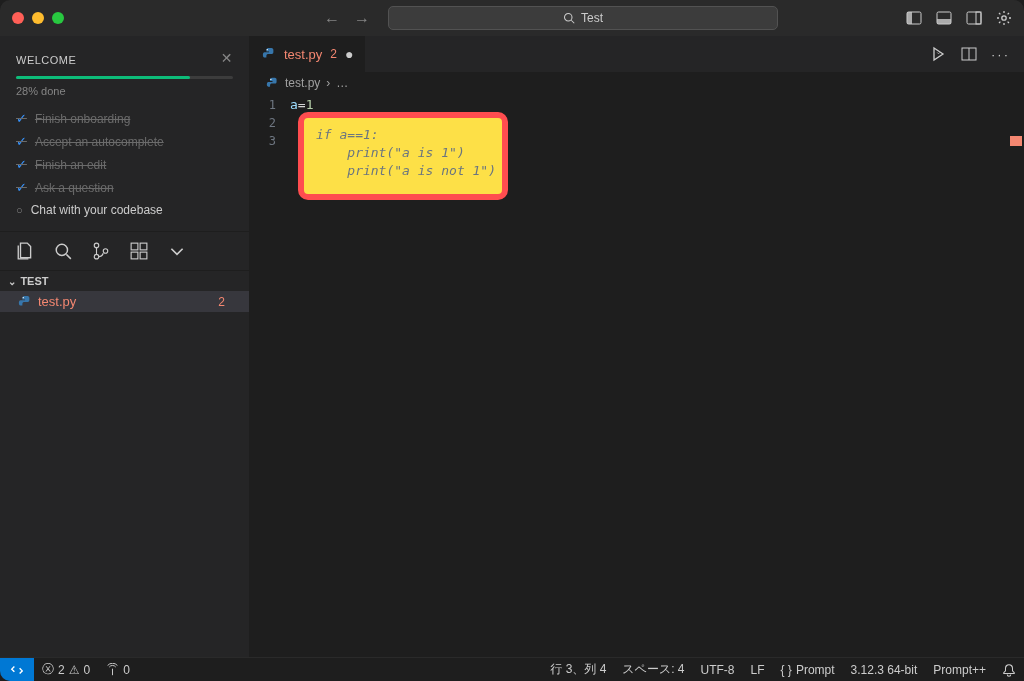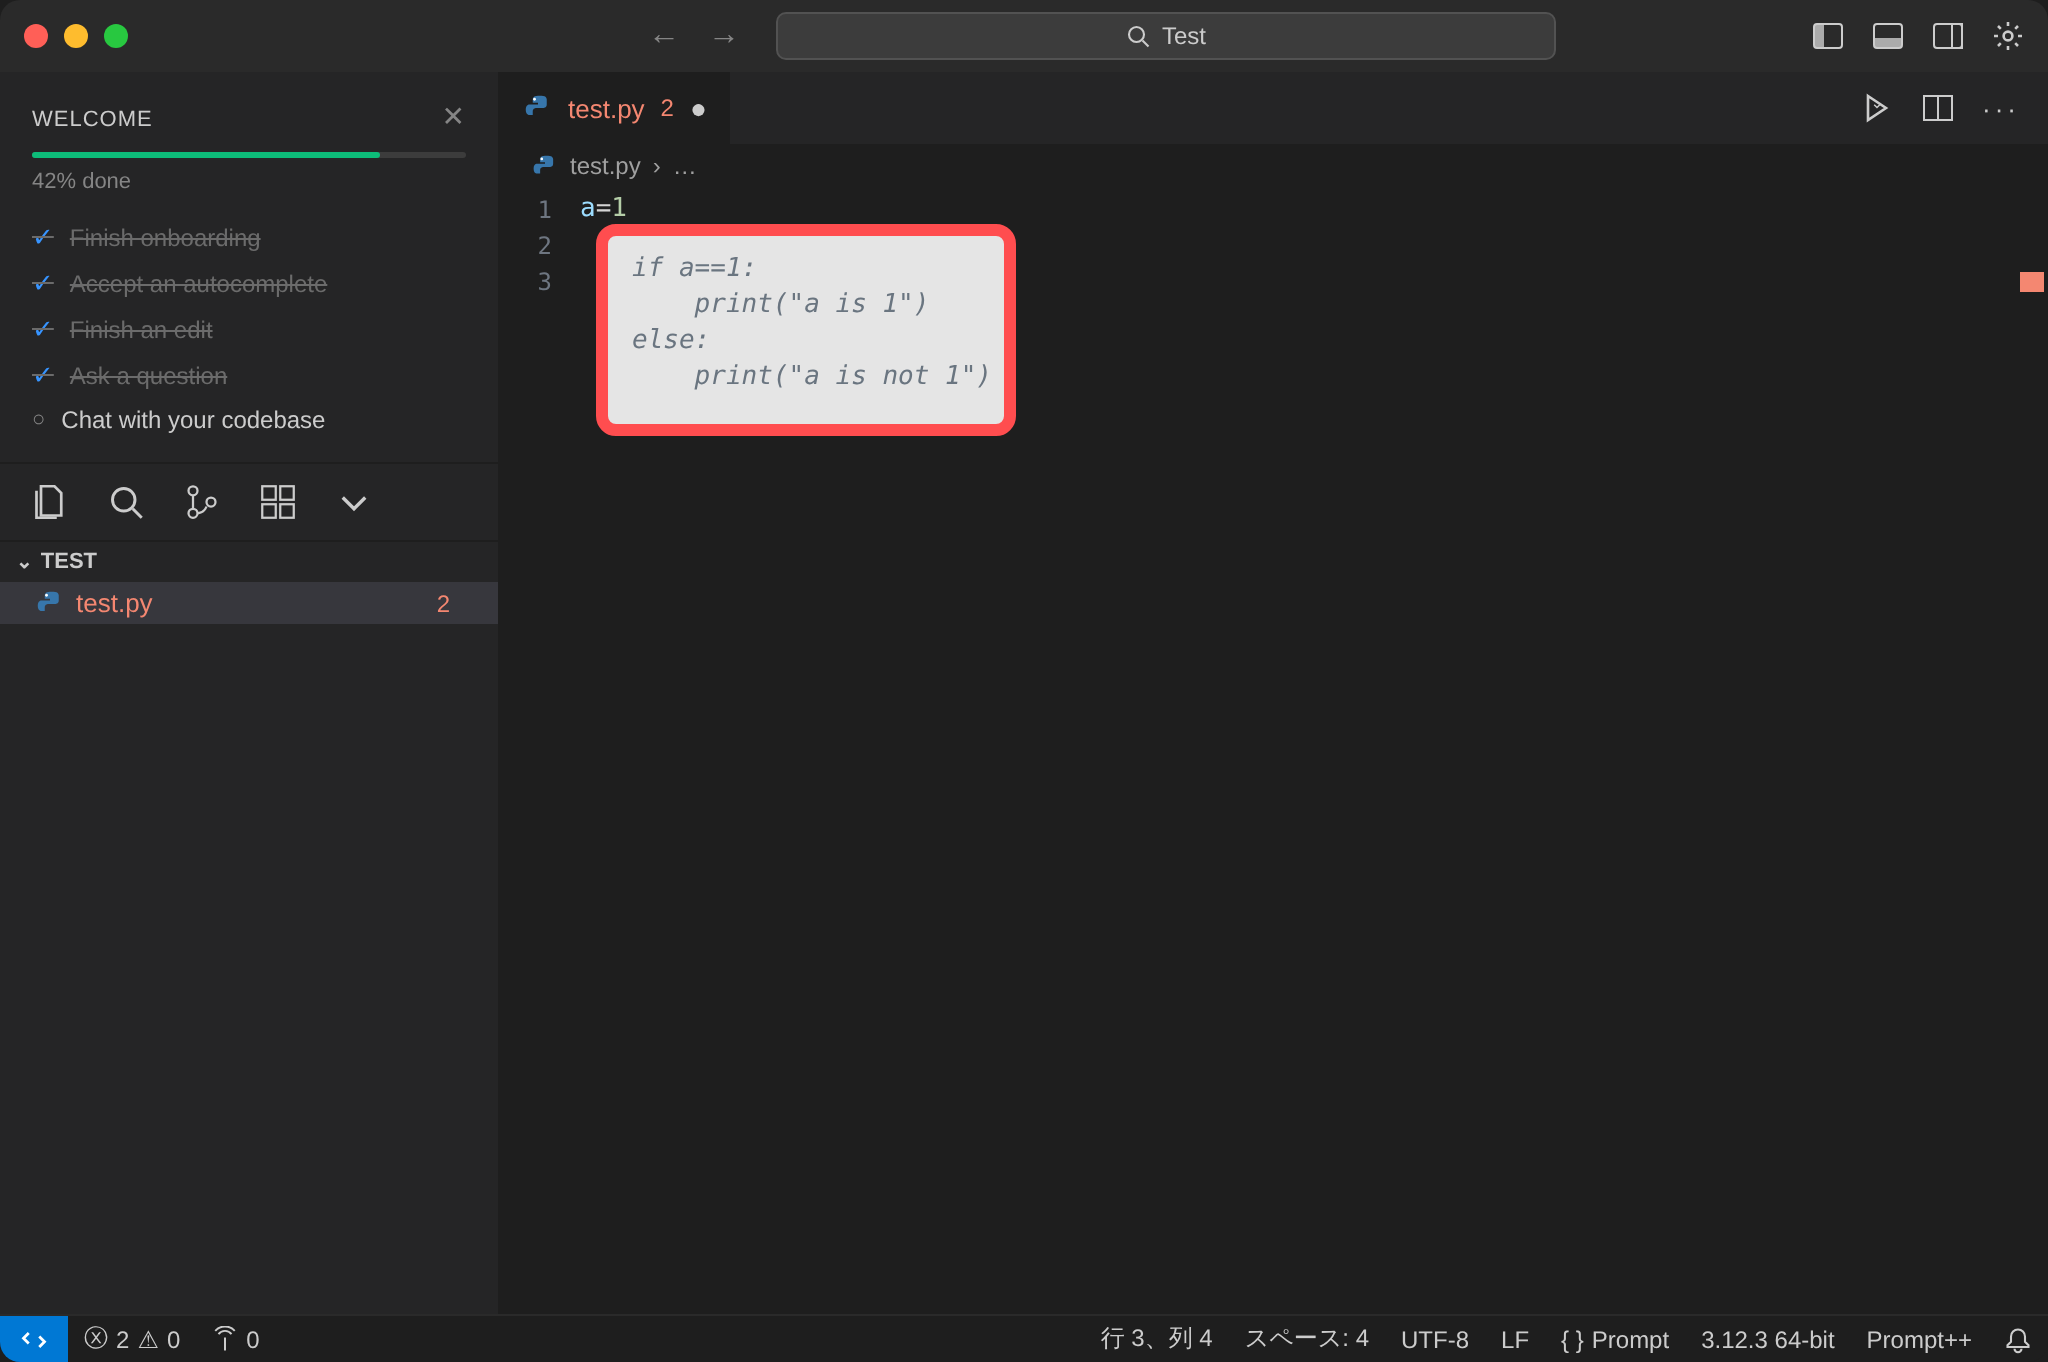--- a/index.html
+++ b/index.html
@@ -133,21 +133,21 @@
   .line-content { line-height: 18px; white-space: pre; }
   .tok-var { color: #9cdcfe; }
   .tok-op { color: #d4d4d4; }
   .tok-num { color: #b5cea8; }
 
   .ghost-box {
     position: absolute;
     left: 298px; top: 112px;
     border: 6px solid #ff4d4f;
     border-radius: 10px;
-    background: #e5e5e5;
+    background: #fde047;
     padding: 8px 16px 14px 12px;
     font-family: ui-monospace, Menlo, Consolas, monospace;
     font-size: 13px;
     line-height: 18px;
     color: #6a7580;
     font-style: italic;
     width: 210px;
   }
   .ghost-box .gl { white-space: pre; }
 
@@ -218,21 +218,21 @@
 
   <div class="sidebar">
     <div class="welcome-panel">
       <div class="welcome-header">
         <span>WELCOME</span>
         <span class="close-x">✕</span>
       </div>
       <div class="progress-track">
         <div class="progress-fill"></div>
       </div>
-      <div class="progress-text">42% done</div>
+      <div class="progress-text">28% done</div>
       <div class="welcome-items">
         <div class="welcome-item done">
           <span class="check-icon">✓</span>
           <span>Finish onboarding</span>
         </div>
         <div class="welcome-item done">
           <span class="check-icon">✓</span>
           <span>Accept an autocomplete</span>
         </div>
         <div class="welcome-item done">
@@ -349,21 +349,20 @@
 
     <div class="minimap">
       <div class="mm-err"></div>
     </div>
   </div>
 </div>
 
 <div class="ghost-box">
   <div class="gl">if a==1:</div>
   <div class="gl">    print("a is 1")</div>
-  <div class="gl">else:</div>
   <div class="gl">    print("a is not 1")</div>
 </div>
 
 <div class="statusbar">
   <div class="remote">
     <svg width="14" height="14" viewBox="0 0 16 16">
         <path d="M5 4L2 7l3 3M11 6l3 3-3 3" stroke="#fff" fill="none" stroke-width="1.6"></path>
       </svg>
   </div>
   <div class="sb-item">

